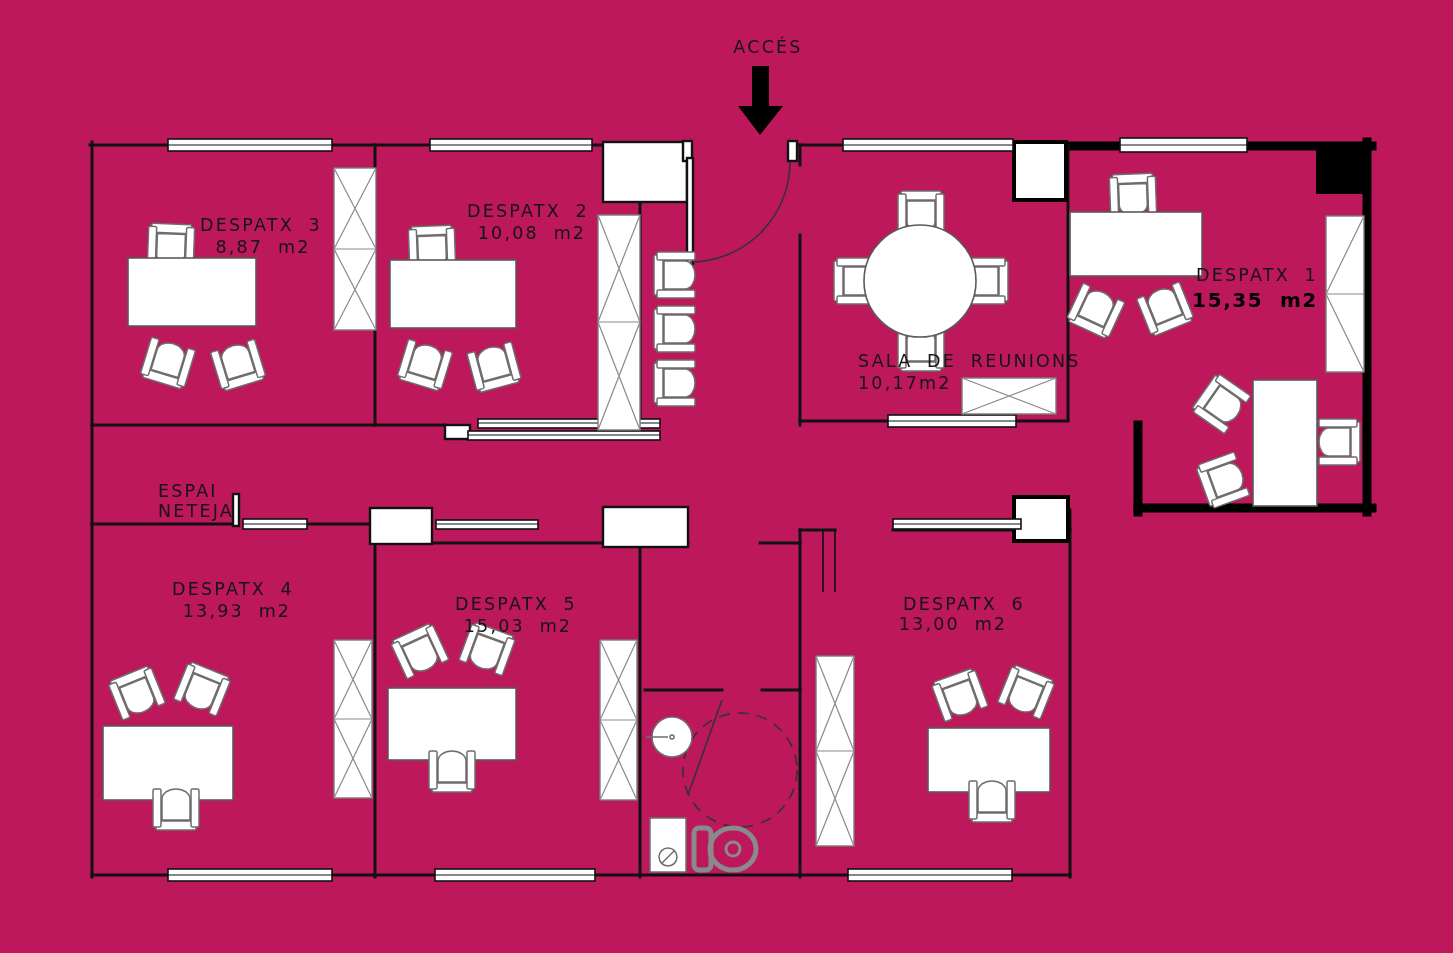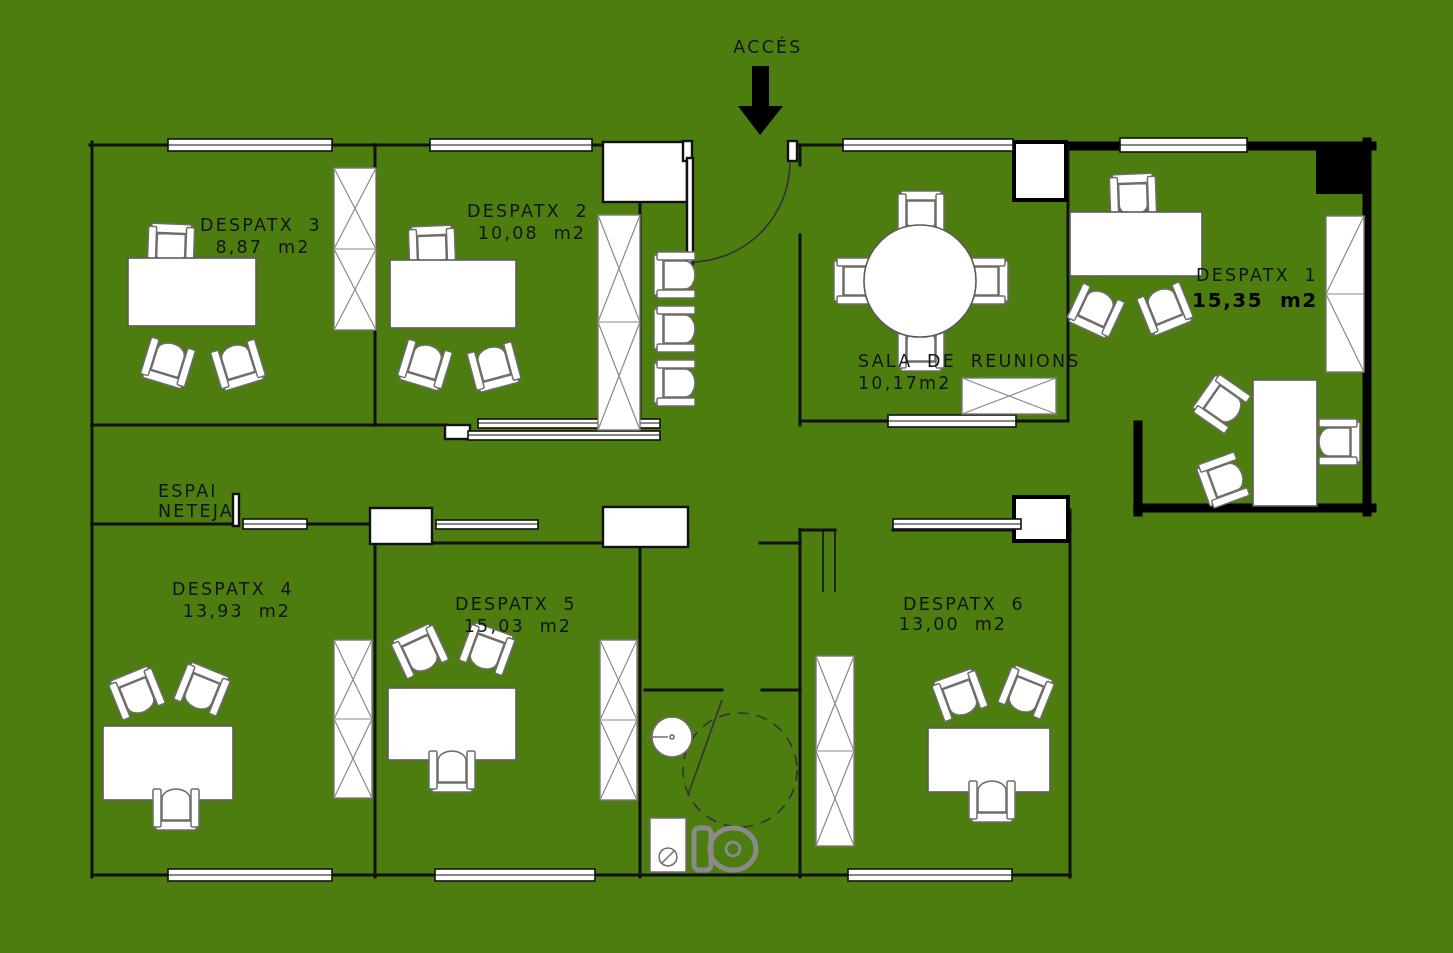--- a/index.html
+++ b/index.html
@@ -1,16 +1,16 @@
 <!DOCTYPE html>
 <html><head>
 <meta charset="utf-8">
 <style>
   html,body{margin:0;padding:0;background:#ffffff;}
-  .stage{position:relative;width:1453px;height:953px;background:#4d7c0f;overflow:hidden;
+  .stage{position:relative;width:1453px;height:953px;background:#be185d;overflow:hidden;
          font-family:"DejaVu Sans", sans-serif;}
   svg{display:block}
   .wall{stroke:#111;stroke-width:3;fill:none;stroke-linecap:square}
   .wallthin{stroke:#111;stroke-width:1.6;fill:none}
   .thick{stroke:#000;stroke-width:9;fill:none;stroke-linecap:square}
   .pillar{fill:#fff;stroke:#111;stroke-width:2.4}
   .pillar-heavy{fill:#fff;stroke:#000;stroke-width:4}
   .win rect{fill:#fff;stroke:#111;stroke-width:1.6}
   .win line{stroke:#111;stroke-width:1.2}
   .furn{fill:#fff;stroke:#6e6e6e;stroke-width:1.5}

